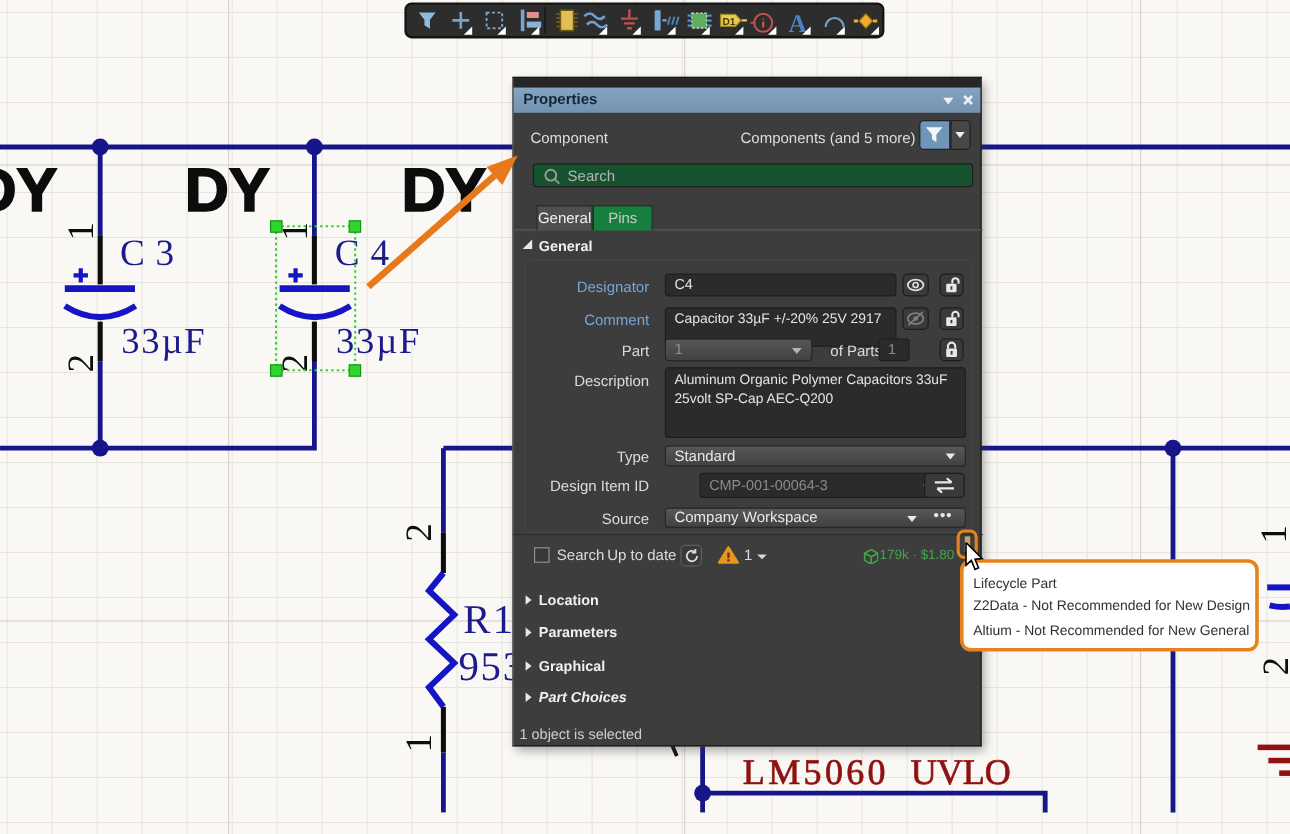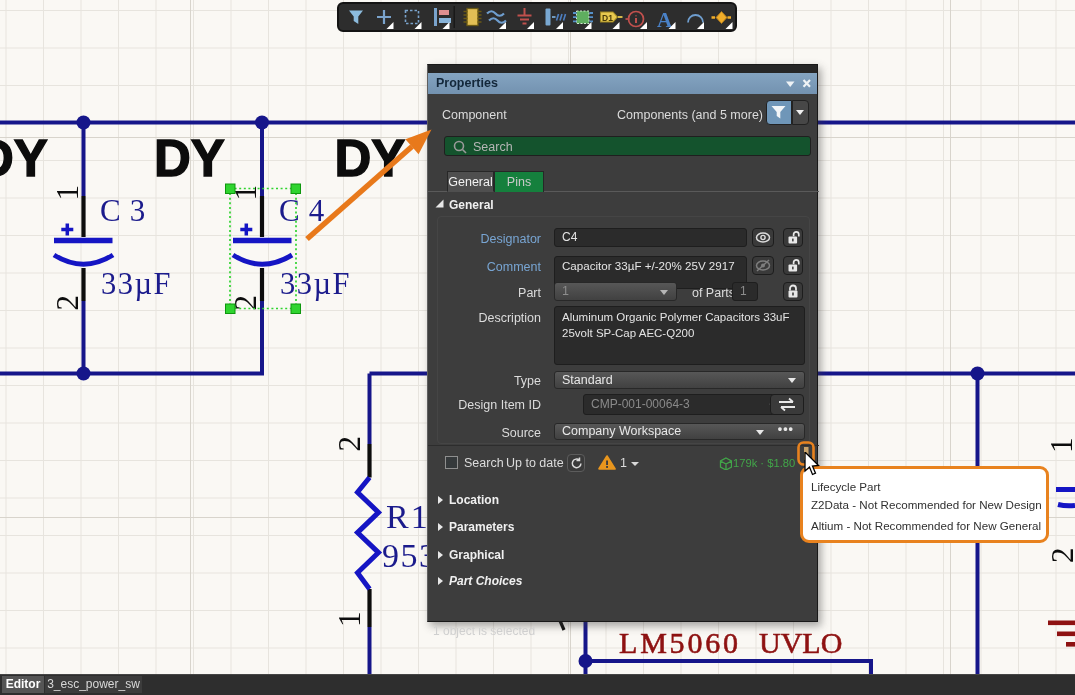--- a/index.html
+++ b/index.html
@@ -365,37 +365,33 @@
     <svg width="13" height="13" style="position:absolute; left:291px; top:392px;">
         <path d="M7,1 L12.5,4 V10 L7,13 L1.5,10 V4 Z M1.5,4 L7,7 L12.5,4 M7,7 V13" stroke="#42a549" stroke-width="1.3" fill="none"></path>
       </svg>
     <div style="position:absolute; left:305px; top:392px; color:#42a549; font-size:11.2px;">179k · $1.80</div>
 
     <div class="sect" style="left:10px; top:428px;"><span class="tri"></span>Location</div>
     <div class="sect" style="left:10px; top:455px;"><span class="tri"></span>Parameters</div>
     <div class="sect" style="left:10px; top:483px;"><span class="tri"></span>Graphical</div>
     <div class="sect" style="left:10px; top:509px;font-style:italic;"><span class="tri"></span>Part Choices</div>
 
-    <div style="position:absolute; left:5px; top:540px; color:#cfcfcf; font-size:12px;margin-top:19px;">1 object is selected</div>
+    <div style="position:absolute; left:5px; top:540px; color:#cfcfcf; font-size:12px;">1 object is selected</div>
   </div>
 
   <svg width="1075" height="695" style="position:absolute; left:0; top:0; pointer-events:none;">
     <path d="M307,239 L412,146.5" stroke="#e8791b" stroke-width="5.5" fill="none"></path>
     <polygon points="431.5,129.5 418.6,154.2 405.4,139.2" fill="#e8791b"></polygon>
     <rect x="798.5" y="442.5" width="15" height="22" rx="5" fill="none" stroke="#e8821e" stroke-width="2.6"></rect>
     <rect x="804" y="447" width="4.5" height="13" fill="#c9a36a"></rect>
   </svg>
 
   <div id="tooltip">
     <div style="top:11px;">Lifecycle Part</div>
     <div style="top:29px;">Z2Data - Not Recommended for New Design</div>
     <div style="top:50px;">Altium - Not Recommended for New General</div>
   </div>
 
   <svg width="30" height="30" style="position:absolute; left:803px; top:452px;">
     <polygon points="2,0 2,19 6.5,15 9.5,22.5 12.5,21.2 9.5,14 15.5,13.5" fill="#fff" stroke="#000" stroke-width="1.3"></polygon>
   </svg>
 
-  <div id="statusbar">
-    <div class="t1">Editor</div>
-    <div class="t2">3_esc_power_sw</div>
-  </div>
 </div>
 
 </body></html>

